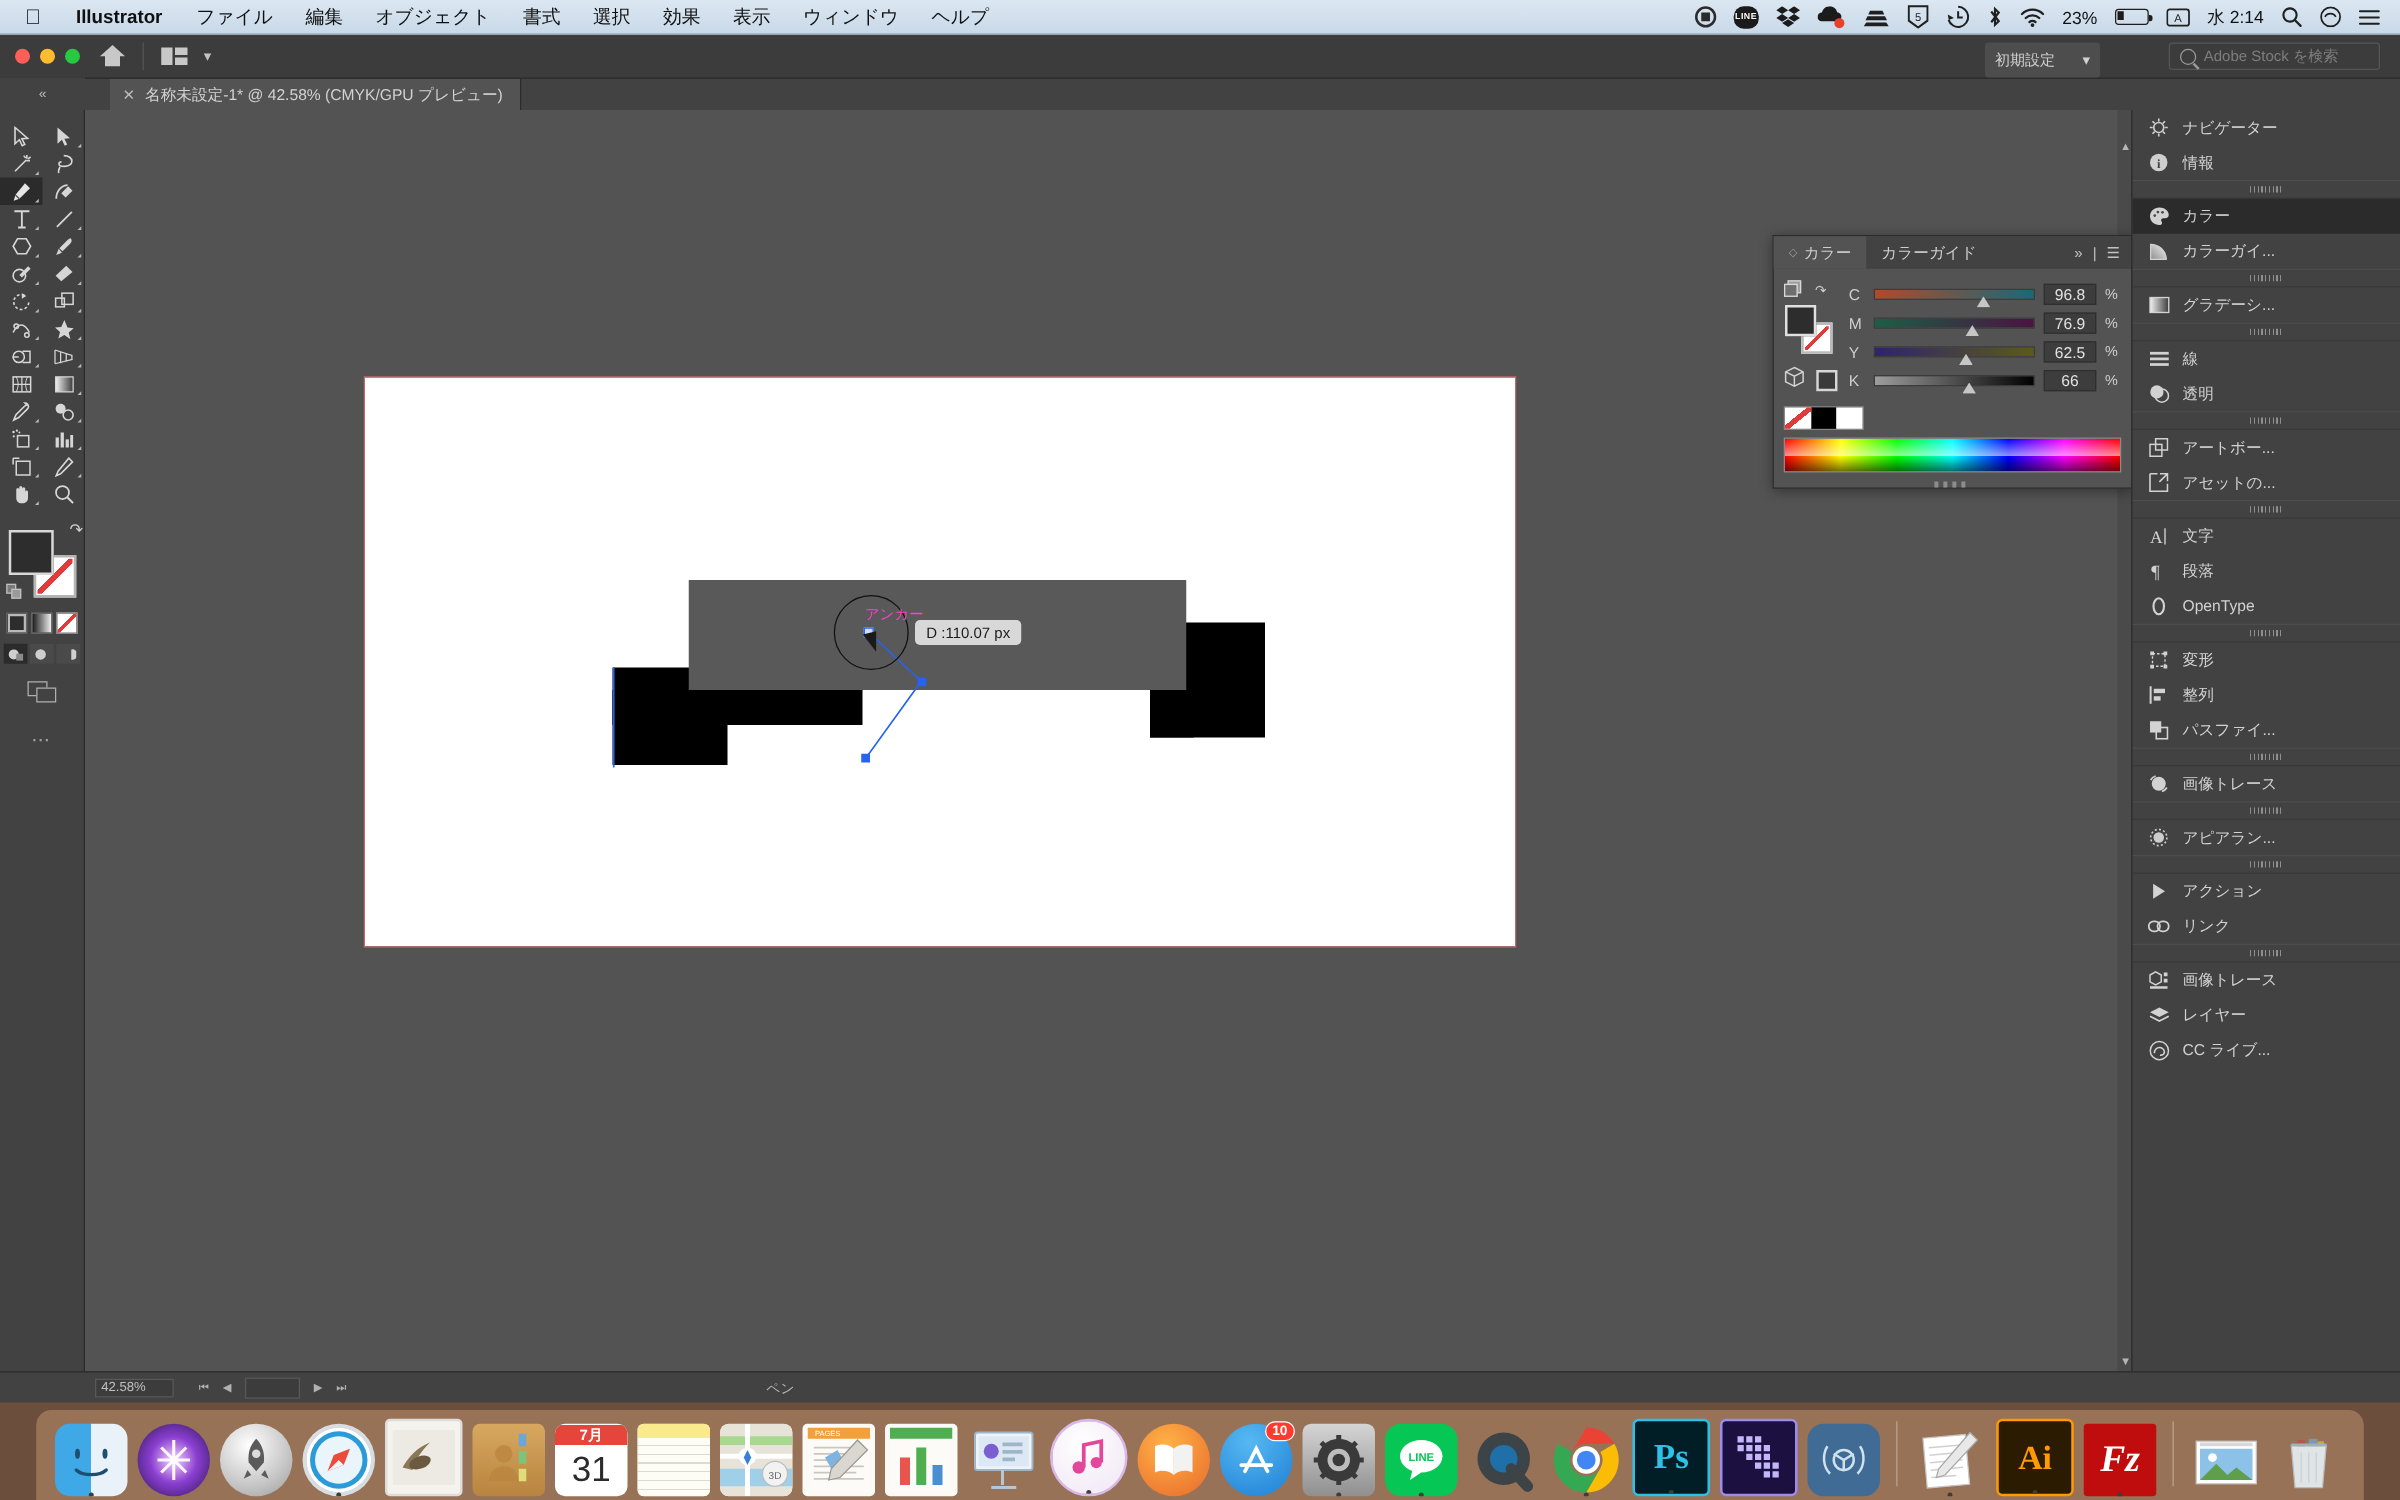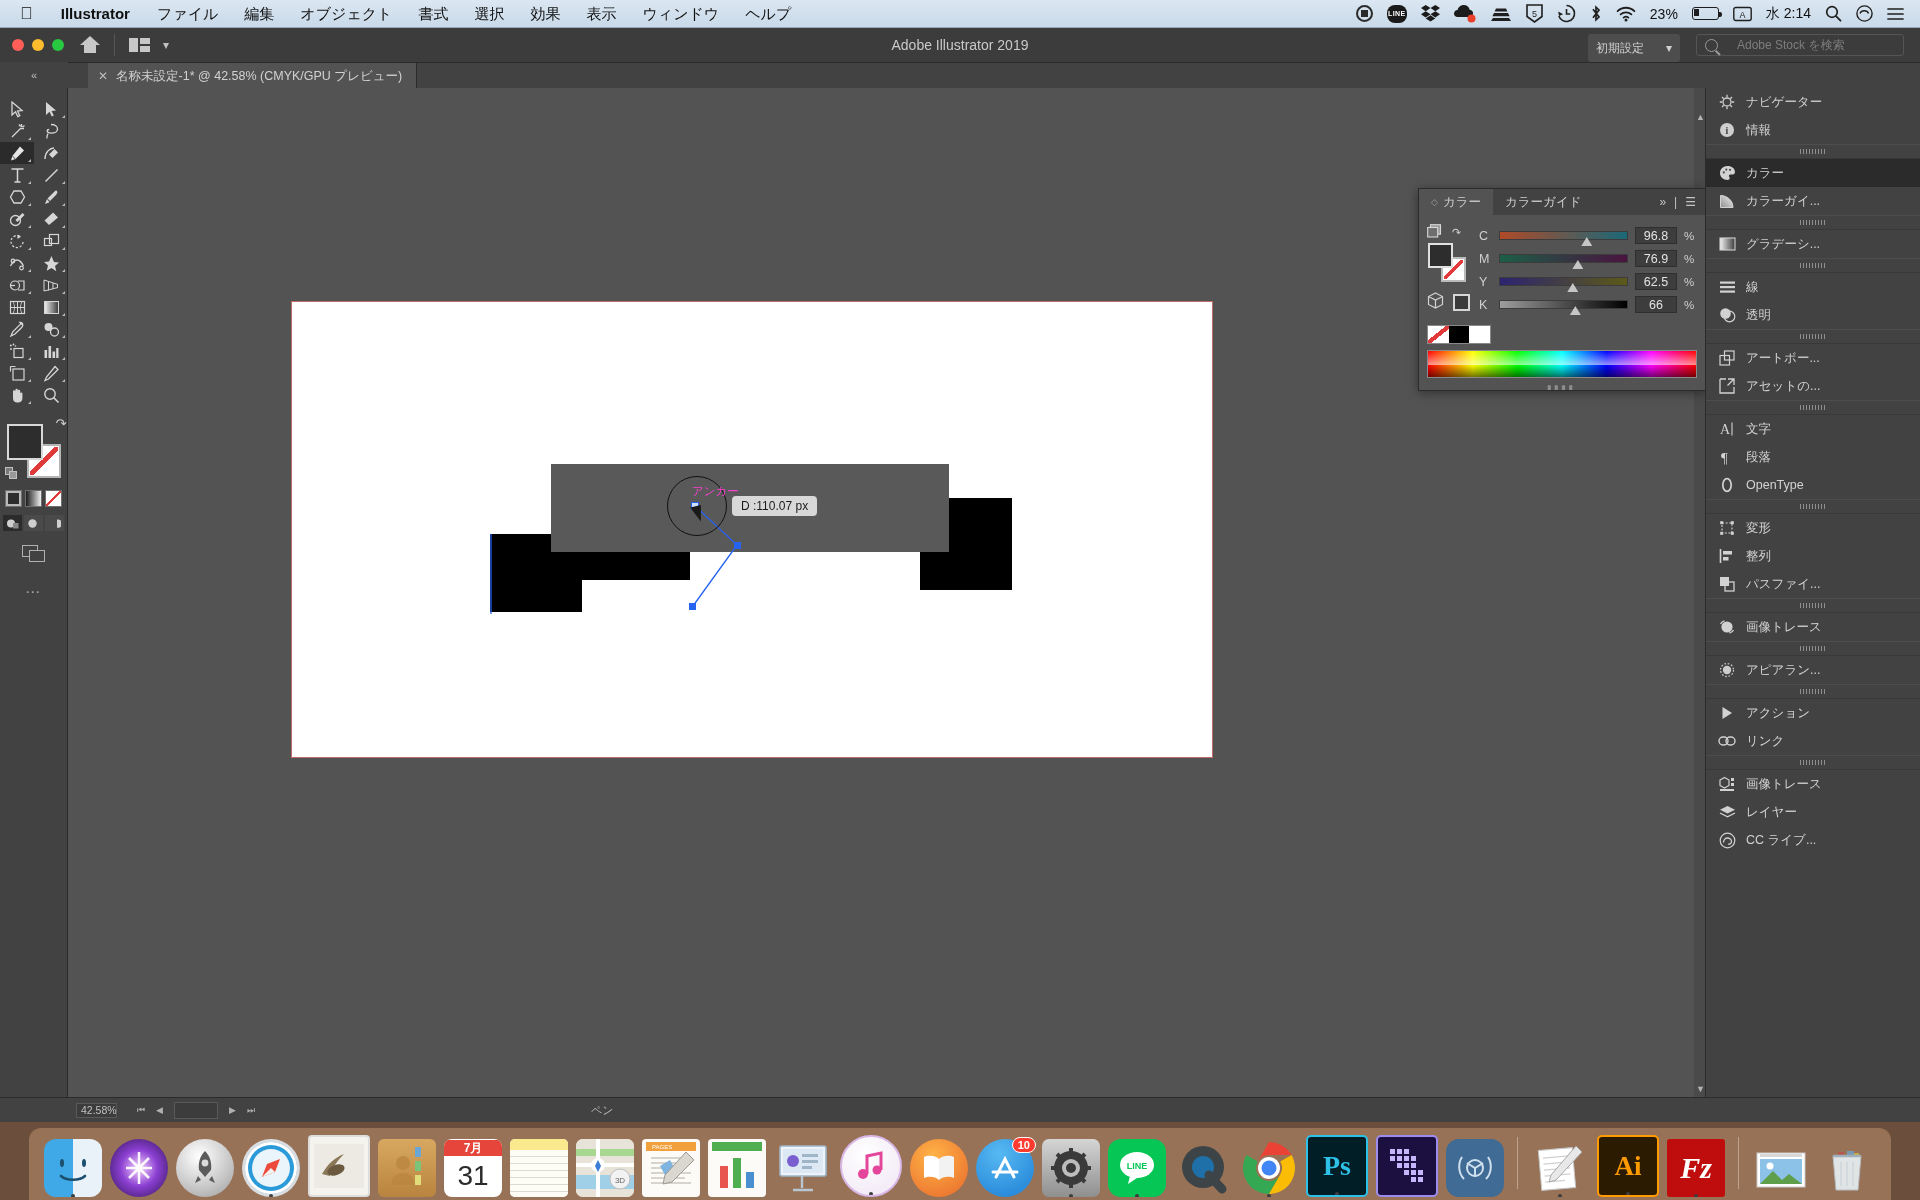--- a/index.html
+++ b/index.html
@@ -62,23 +62,23 @@
   .ai-title{
     position:absolute;left:0;right:0;text-align:center;color:#c9c9c9;font-size:14px;
     pointer-events:none;
   }
   .ws-pill{
     position:absolute;right:240px;top:6px;height:22px;min-width:92px;background:#4d4d4d;
     border-radius:3px;color:#d0d0d0;font-size:12px;display:flex;align-items:center;
     justify-content:space-between;padding:14px 8px;box-sizing:border-box;
   }
   .stock-search{
-    position:absolute;right:16px;top:6px;width:208px;height:22px;background:#3c3c3c;
+    position:absolute;right:16px;top:6px;width:169px;height:22px;background:#3c3c3c;
     border:1px solid #555;border-radius:3px;display:flex;align-items:center;padding:0 8px;
-    box-sizing:border-box;color:#7d7d7d;font-size:12px;gap:19px;
+    box-sizing:border-box;color:#7d7d7d;font-size:12px;gap:6px;
   }
   .srch-g{width:11px;height:11px;border:1.6px solid #9a9a9a;border-radius:50%;position:relative;flex:none;}
   .srch-g:after{content:"";position:absolute;right:-4px;bottom:-3px;width:6px;height:1.6px;background:#9a9a9a;transform:rotate(45deg);}
 
   
   .tabbar{height:26px;background:#424242;display:flex;align-items:flex-end;border-bottom:1px solid #2b2b2b;
     padding-left:88px;}
   .doctab{height:26px;background:#535353;display:flex;align-items:center;gap:8px;
     padding:0 14px 0 10px;color:#d2d2d2;font-size:12.5px;border-right:1px solid #2b2b2b;}
   .tab-x{font-size:12px;color:#bdbdbd;}
@@ -196,21 +196,21 @@
   .ritem.active{background:#2b2b2b;}
   .rsep{height:13px;display:flex;align-items:center;justify-content:center;
     border-top:1px solid #4d4d4d;border-bottom:1px solid #383838;}
   .rsep i{width:26px;height:5px;
     background:repeating-linear-gradient(90deg,#8f8f8f 0 1px,transparent 1px 3px);}
   .ric{width:18px;height:18px;flex:none;display:flex;align-items:center;justify-content:center;}
 
   
   .statusbar{position:absolute;left:0;right:0;bottom:0;height:24px;background:#424242;
     border-top:1px solid #2b2b2b;display:flex;align-items:center;color:#c0c0c0;font-size:11px;gap:6px;padding-left:76px;}
-  .sb-zoom{width:41px;height:15px;background:#3c3c3c;border:1px solid #595959;
+  .sb-zoom{width:63px;height:15px;background:#3c3c3c;border:1px solid #595959;
     display:flex;align-items:center;padding:0 4px;box-sizing:border-box;font-size:10.5px;}
   .sb-nav{display:flex;align-items:center;gap:11px;margin-left:14px;color:#b0b0b0;font-size:9px;}
   .sb-art{width:42px;height:15px;background:#3c3c3c;border:1px solid #595959;}
   .sb-txt{margin-left:330px;color:#b6b6b6;font-size:11px;}
 
   
   .deskbg{position:absolute;left:0;bottom:0;width:1920px;height:78px;background:#6b4f3c;}
   .dock{position:absolute;left:50%;transform:translateX(-50%);bottom:0;
     width:1862px;height:72px;background:rgba(160,120,90,.85);
     border-radius:12px 12px 0 0;display:flex;align-items:flex-end;
@@ -351,21 +351,20 @@
         <span class="tl g"></span>
       </div>
       <span class="home-ico"></span>
       <span class="tb-sep"></span>
       <span class="arr-ico">
           <i></i>
           <i></i>
           <i></i>
         </span>
       <span class="chev">▾</span>
-      <div class="ai-title">Adobe Illustrator 2019</div>
       <div class="ws-pill">
         <span>初期設定</span>
         <span>▾</span>
       </div>
       <div class="stock-search">
         <span class="srch-g"></span>
         <span>Adobe Stock を検索</span>
       </div>
     </div>
 

